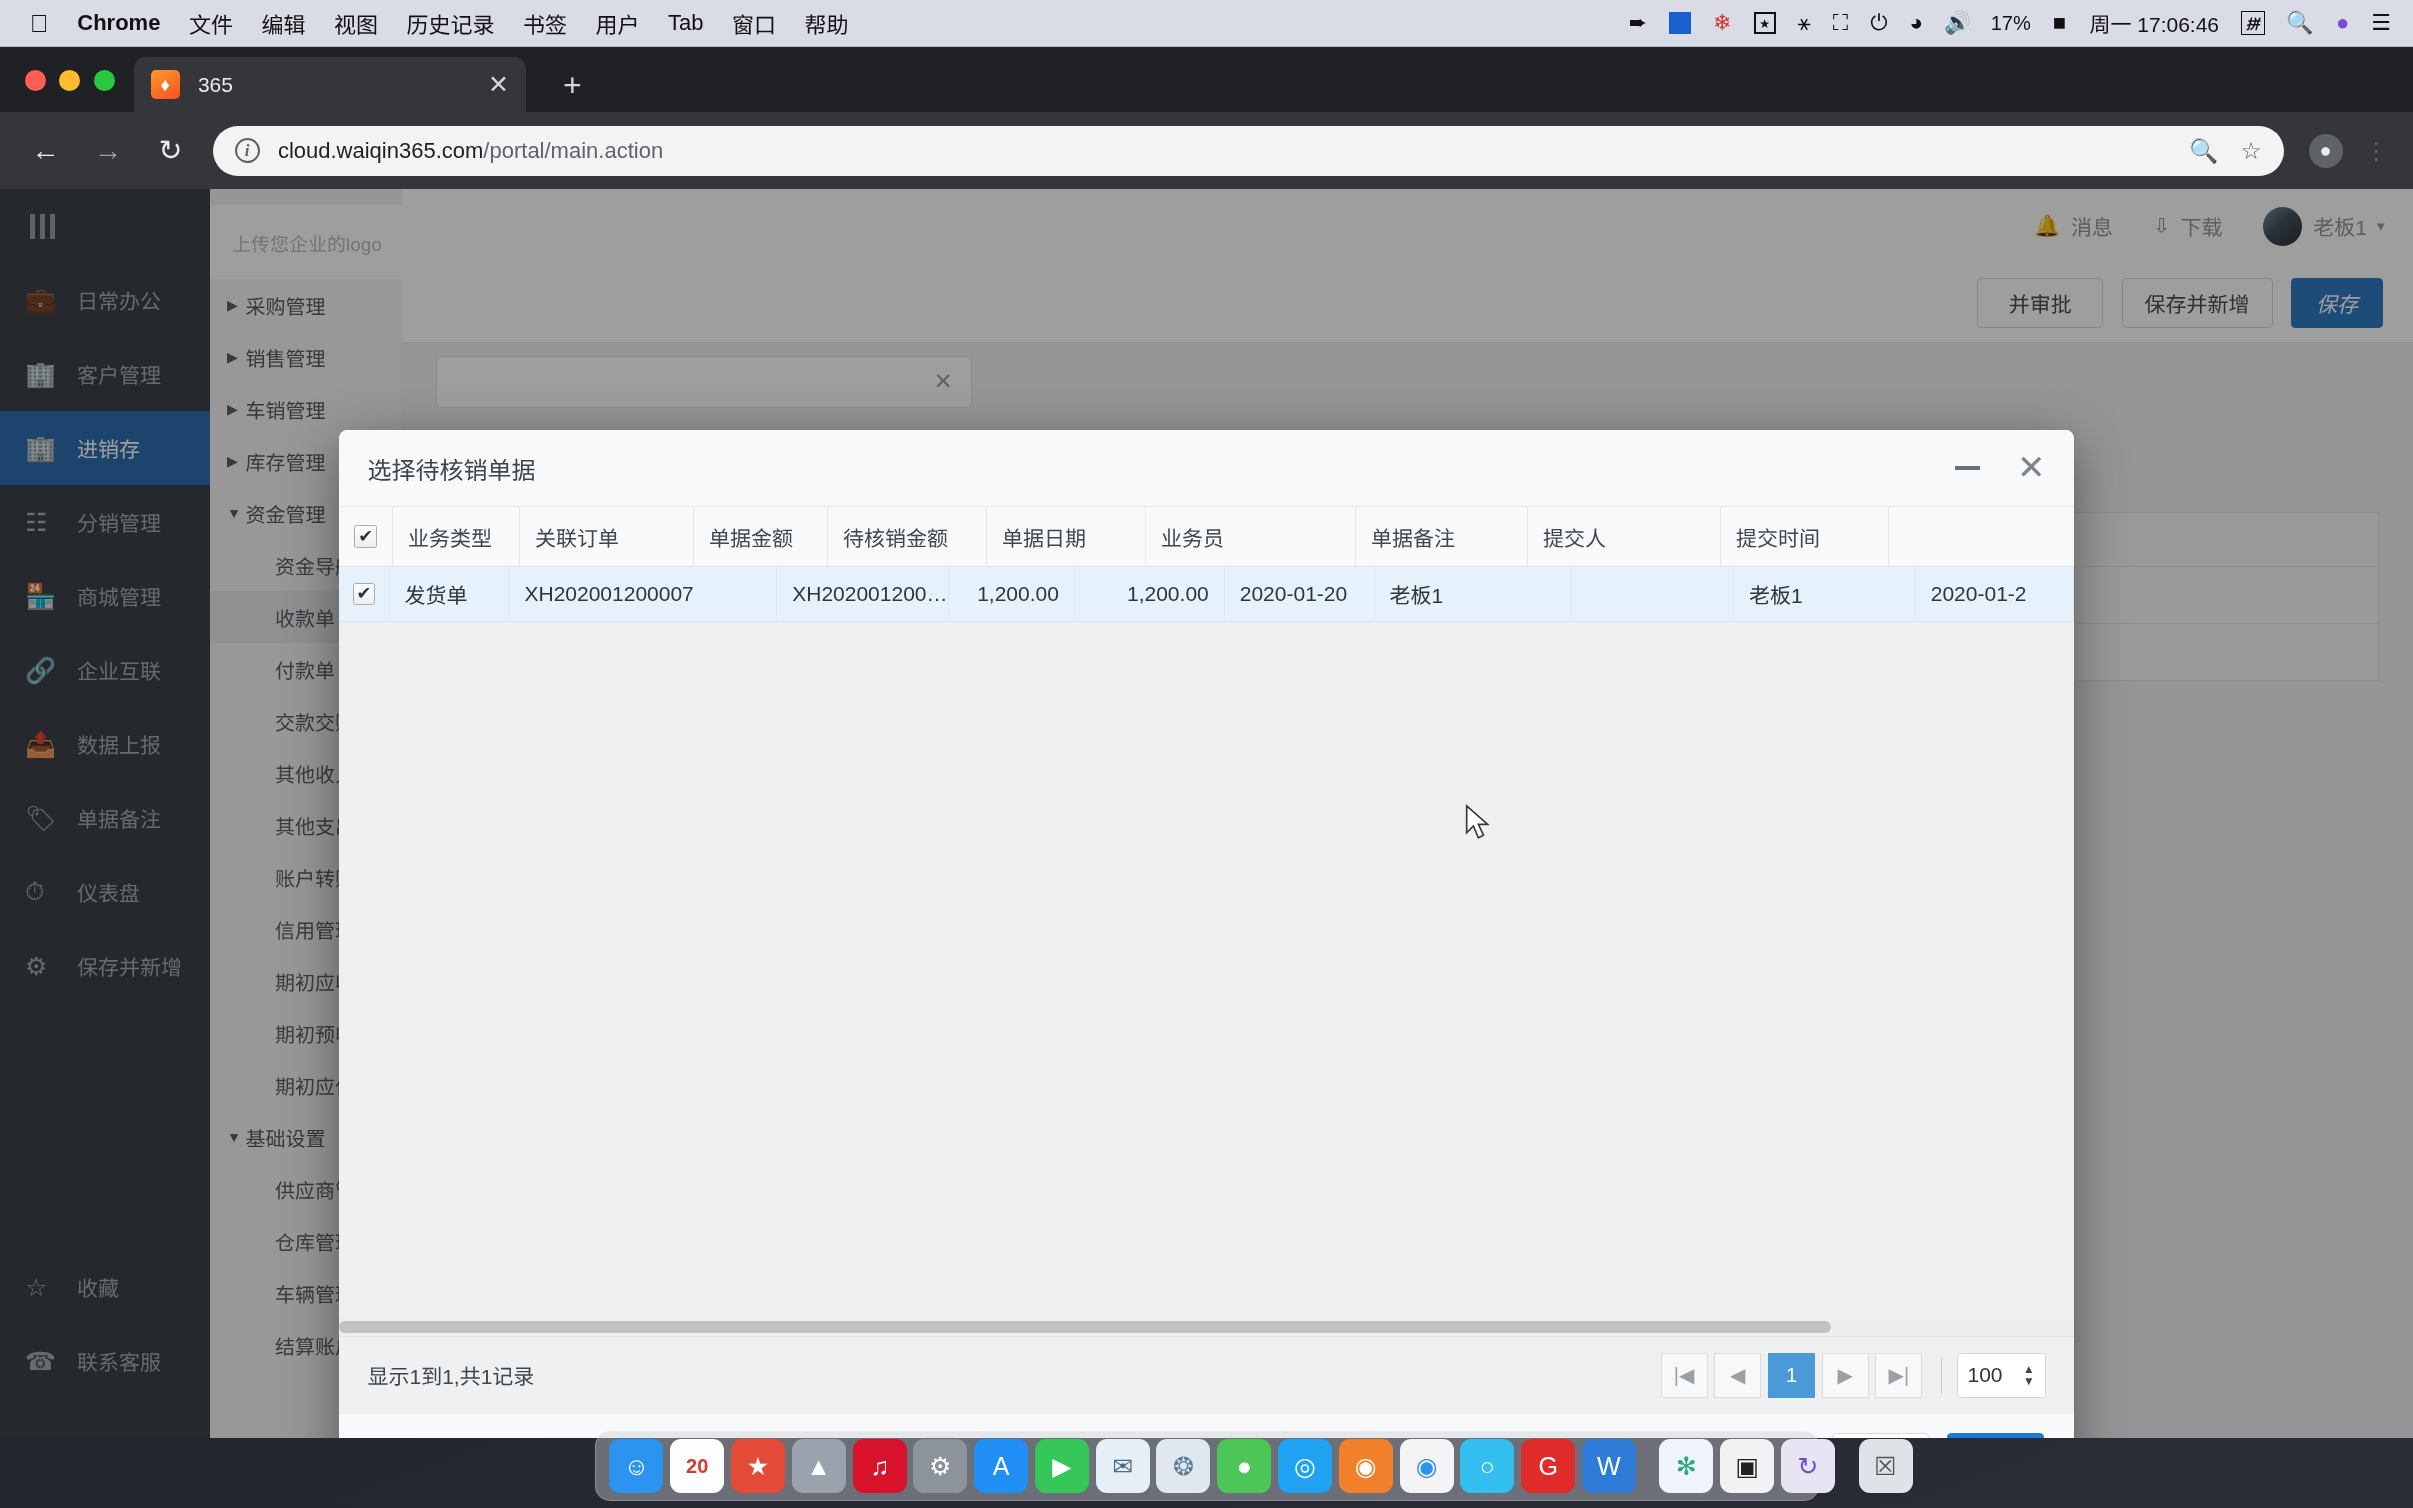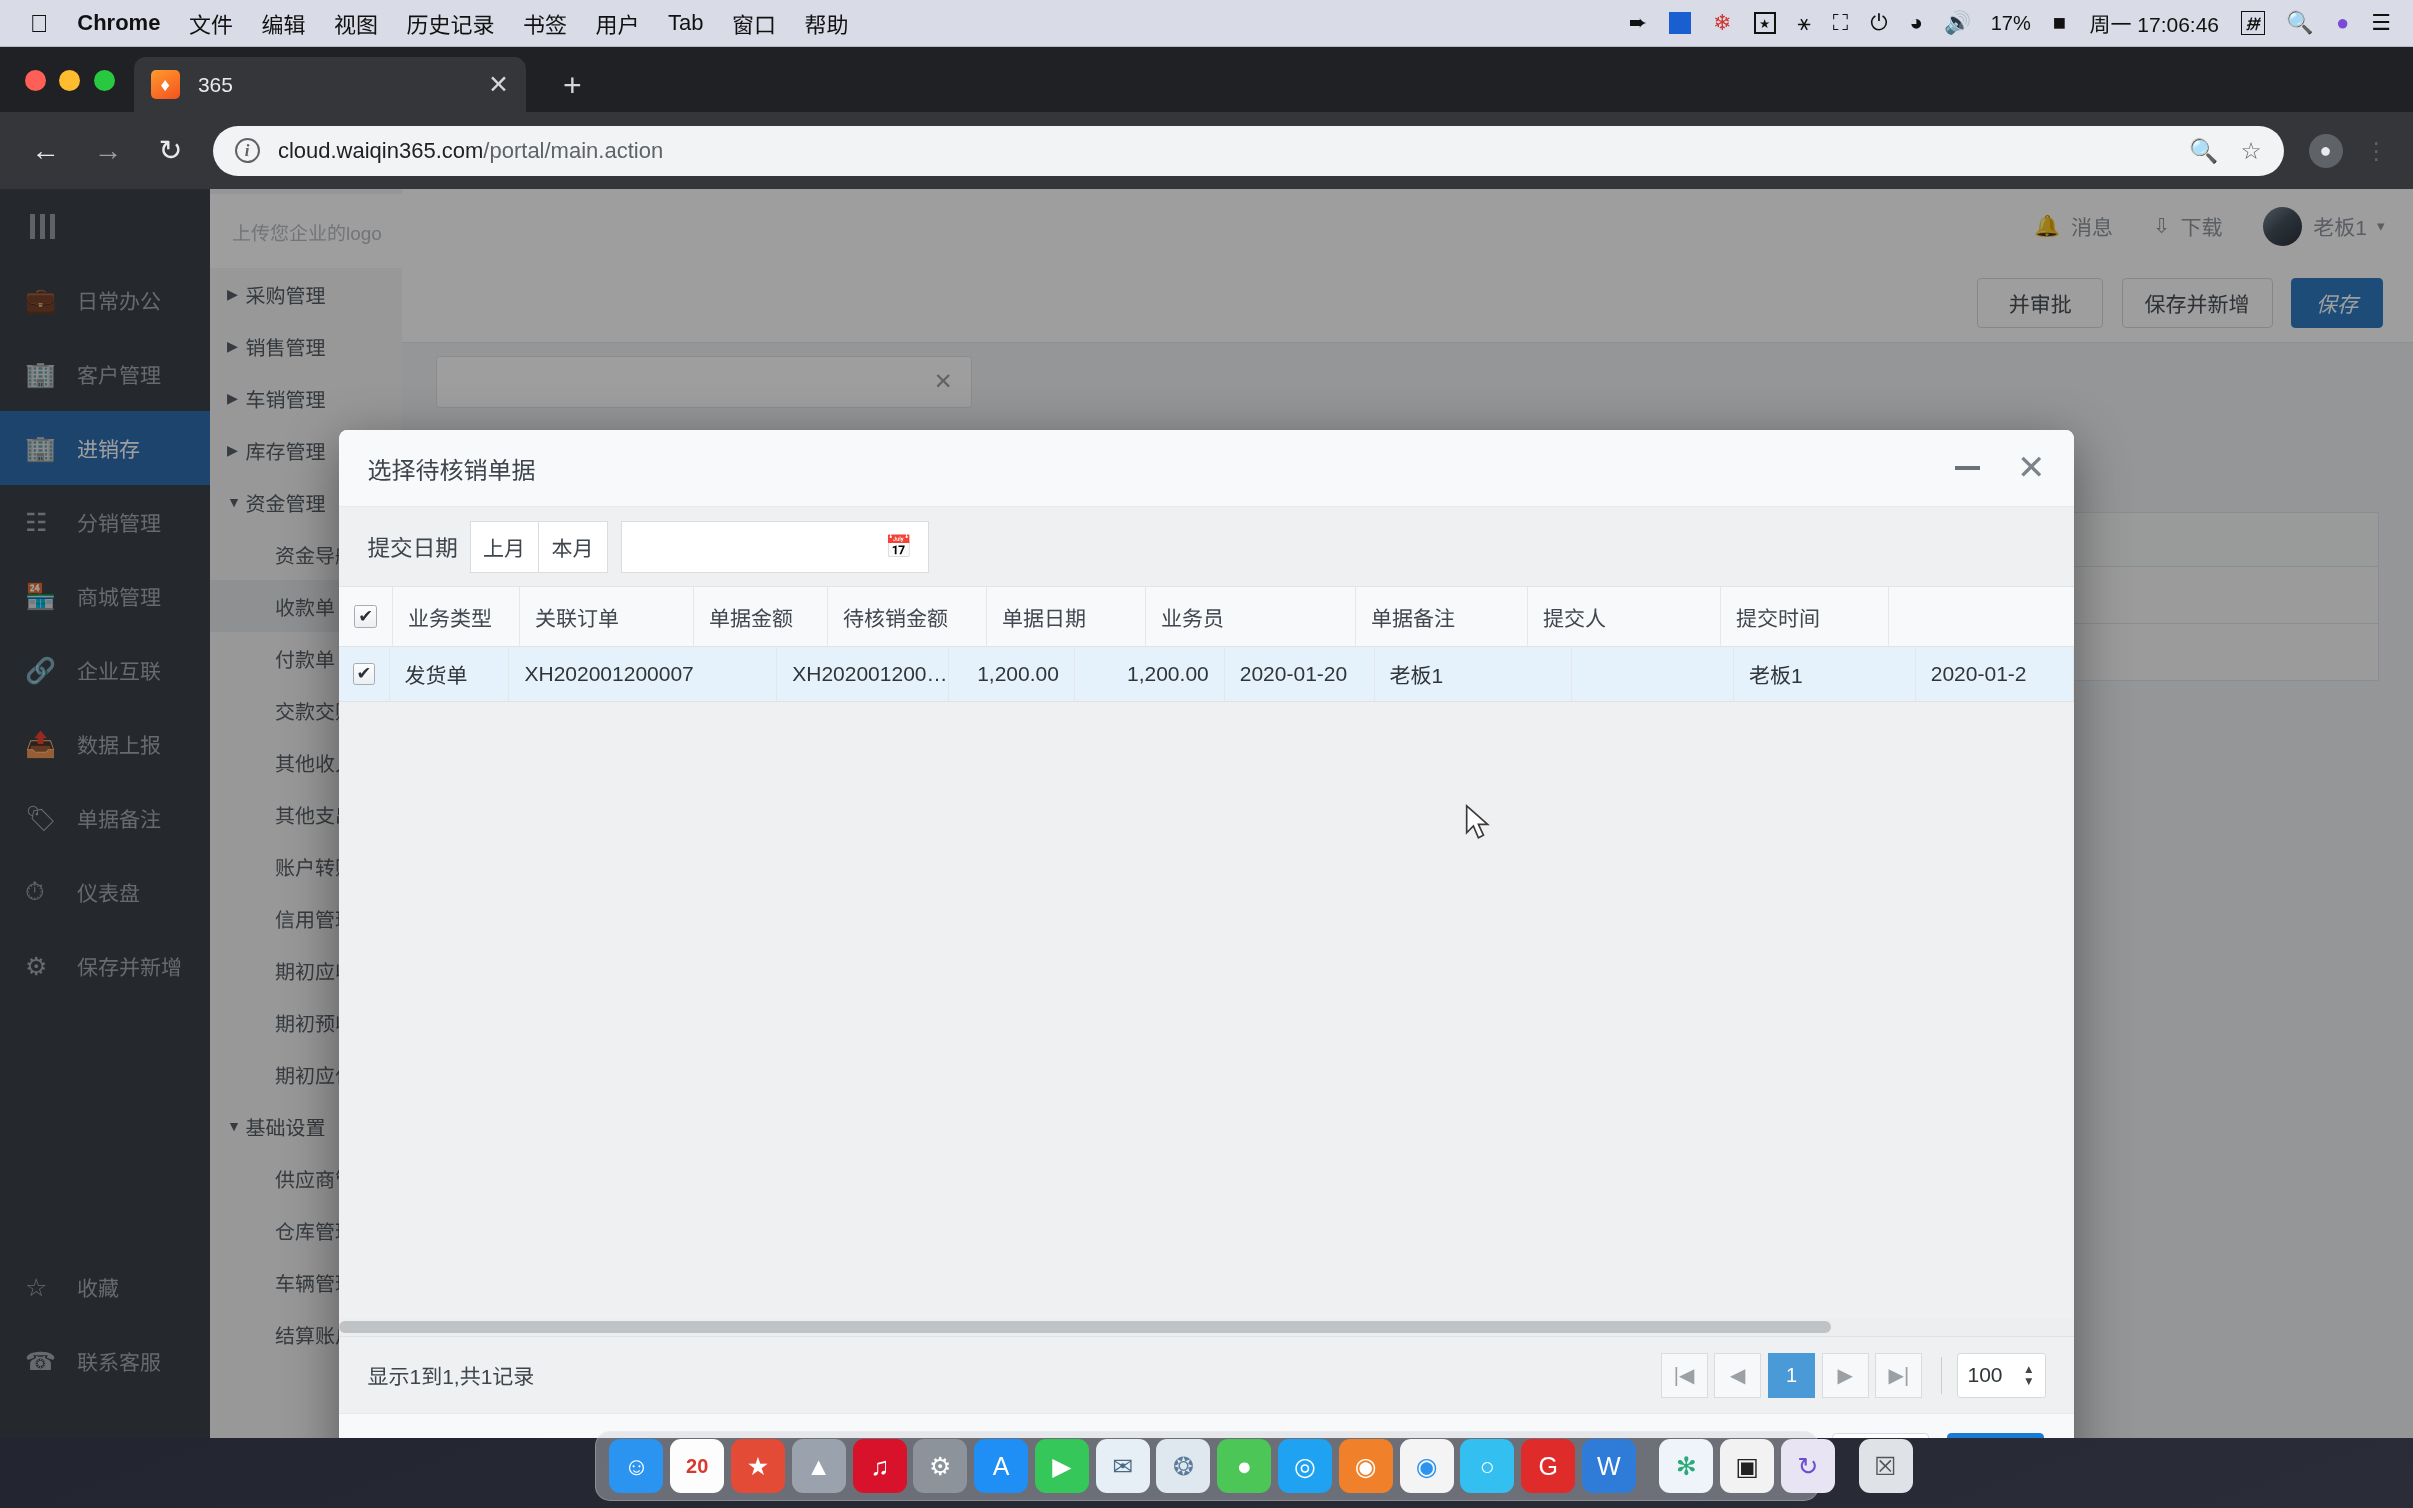--- a/index.html
+++ b/index.html
@@ -85,21 +85,21 @@
   .sb-top { height: 74px; display:flex; align-items:center; padding-left: 30px; }
   .burger { display:flex; gap:5px; }
   .burger i { display:block; width:5px; height:25px; background:#9aa0a8; }
   .sb-item { height: 74px; display:flex; align-items:center; padding-left: 25px; }
   .sb-item.active { background: #2f6fb0; color: #ffffff; }
   .sb-ic { width: 47px; display:flex; align-items:center; justify-content:flex-start; font-size: 25px; }
   .sb-label { margin-left: 5px; }
   .sb-bottom { position:absolute; left:0; bottom: 40px; width: 210px; }
 
   
-  .nav2 { position: absolute; left: 210px; top: 5px; width: 193px; height: 1249px; background: #f5f6f7; }
+  .nav2 { position: absolute; left: 210px; top: 16px; width: 193px; height: 1249px; background: #f5f6f7; }
   .n2-top { height: 74px; background:#fff; display:flex; align-items:center; padding-left: 22px;
             color:#b9bdc2; font-size: 19px; }
   .n2-row { height: 52px; display:flex; align-items:center; font-size: 20px; color:#555c63; white-space:nowrap; }
   .n2-row.l1 { padding-left: 17px; }
   .n2-row.l2 { padding-left: 65px; color:#5b6268; }
   .n2-row.sel { background:#e7e9eb; }
   .caret { display:inline-block; width:18.4px; font-size:14.2px; color:#5a6069; }
 
   
   .content { position:absolute; left: 402px; top: 0; right: 0; height: 1249px; background:#f0f2f4; }
@@ -482,30 +482,20 @@
         <div class="m-head">
           <span class="m-title">选择待核销单据</span>
           <span class="m-ctrls">
             <span>
                 <i class="m-min"></i>
               </span>
             <span class="m-close">✕</span>
           </span>
         </div>
 
-        <div class="m-filter">
-          <span class="f-label">提交日期</span>
-          <span class="seg">
-            <button>上月</button>
-            <button>本月</button>
-          </span>
-          <span class="date-input">
-            <span class="cal-ic">📅</span>
-          </span>
-        </div>
 
         <div class="m-tablewrap">
           <div class="m-table">
             <div class="t-head">
               <div class="th cb-col">
                 <span class="cbx">✔</span>
               </div>
               <div class="th" style="width:127px;">业务类型</div>
               <div class="th" style="width:174px;">关联订单</div>
               <div class="th" style="width:134px;">单据金额</div>

